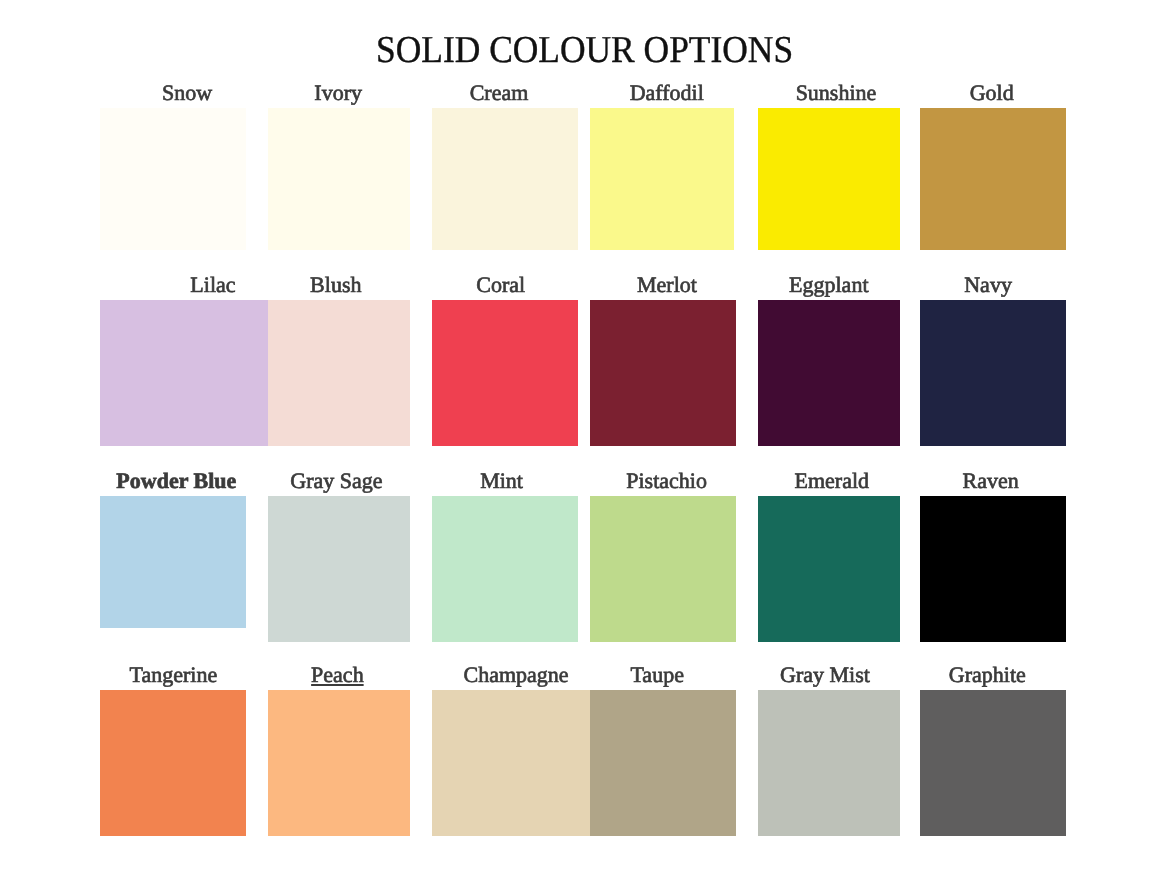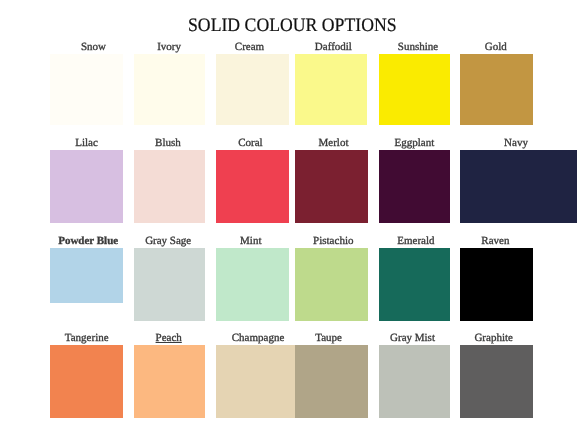--- a/index.html
+++ b/index.html
@@ -102,21 +102,21 @@
     <div class="cell" style="left: 378.5px; top: 54.2px; width: 71.8px; height: 71.3px;">
       <div class="swatch" style="background: rgb(250, 235, 0);"></div>
       <div class="label" style="margin-left: 3.6px;">Sunshine</div>
     </div>
 
     <div class="cell" style="left: 460.2px; top: 54.2px; width: 72.7px; height: 71.3px;">
       <div class="swatch" style="background: rgb(194, 150, 66);"></div>
       <div class="label" style="margin-left: -0.7px;">Gold</div>
     </div>
 
-    <div class="cell" style="left: 50.2px; top: 150.1px; width: 72.6px; height: 73.1px;">
+    <div class="cell" style="left: 50.2px; top: 150.1px; width: 72.6px; height: 73.1px; padding-left: 40px;">
       <div class="swatch" style="background: rgb(215, 191, 225);"></div>
       <div class="label">Lilac</div>
     </div>
 
     <div class="cell" style="left: 133.6px; top: 150.1px; width: 71.8px; height: 73.1px;">
       <div class="swatch" style="background: rgb(244, 220, 213);"></div>
       <div class="label" style="margin-left: -1.6px;">Blush</div>
     </div>
 
     <div class="cell" style="left: 215.9px; top: 150.1px; width: 72.8px; height: 73.1px;">
@@ -127,26 +127,26 @@
     <div class="cell" style="left: 295.3px; top: 150.1px; width: 72.8px; height: 73.1px;">
       <div class="swatch" style="background: rgb(123, 32, 48);"></div>
       <div class="label" style="margin-left: 1.8px;">Merlot</div>
     </div>
 
     <div class="cell" style="left: 378.5px; top: 150.1px; width: 71.8px; height: 73.1px;">
       <div class="swatch" style="background: rgb(65, 11, 51);"></div>
       <div class="label">Eggplant</div>
     </div>
 
-    <div class="cell" style="left: 460.2px; top: 150.1px; width: 72.7px; height: 73.1px; padding-left: 44px;">
+    <div class="cell" style="left: 460.2px; top: 150.1px; width: 72.7px; height: 73.1px;">
       <div class="swatch" style="background: rgb(31, 35, 66);"></div>
       <div class="label" style="margin-left: -2.5px;">Navy</div>
     </div>
 
-    <div class="cell" style="left: 50.2px; top: 248.2px; width: 72.6px; height: 55px; font-weight: bold;">
+    <div class="cell" style="left: 50.2px; top: 248.2px; width: 72.6px; height: 66px; font-weight: bold;">
       <div class="swatch" style="background: rgb(178, 212, 232);"></div>
       <div class="label" style="margin-left: 1.7px;">Powder Blue</div>
     </div>
 
     <div class="cell" style="left: 133.6px; top: 248.2px; width: 71.8px; height: 72.9px;">
       <div class="swatch" style="background: rgb(206, 216, 212);"></div>
       <div class="label" style="margin-left: -1.3px;">Gray Sage</div>
     </div>
 
     <div class="cell" style="left: 215.9px; top: 248.2px; width: 72.8px; height: 72.9px;">

